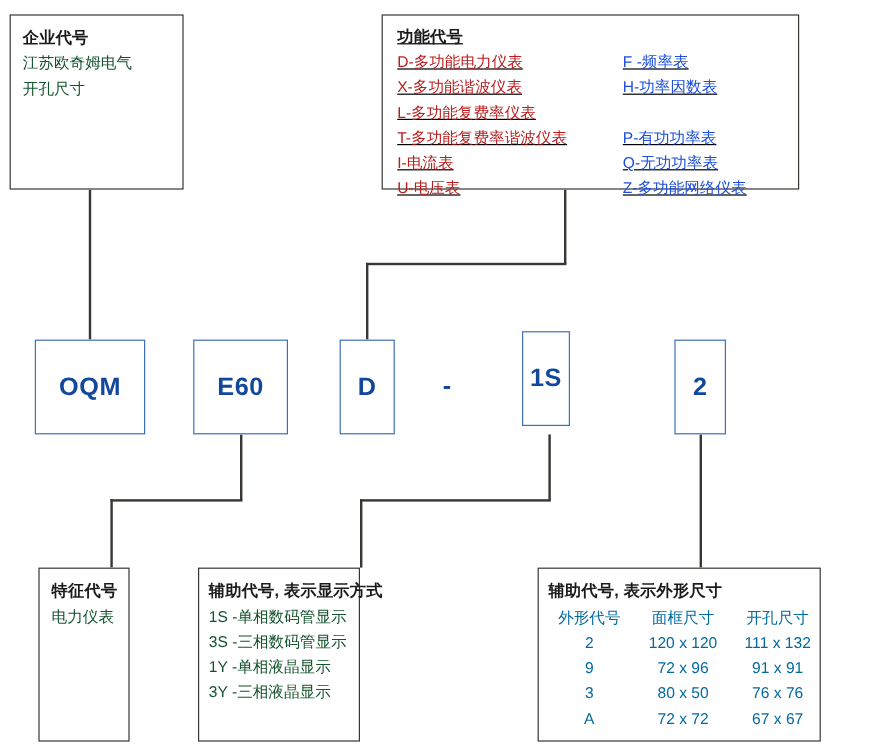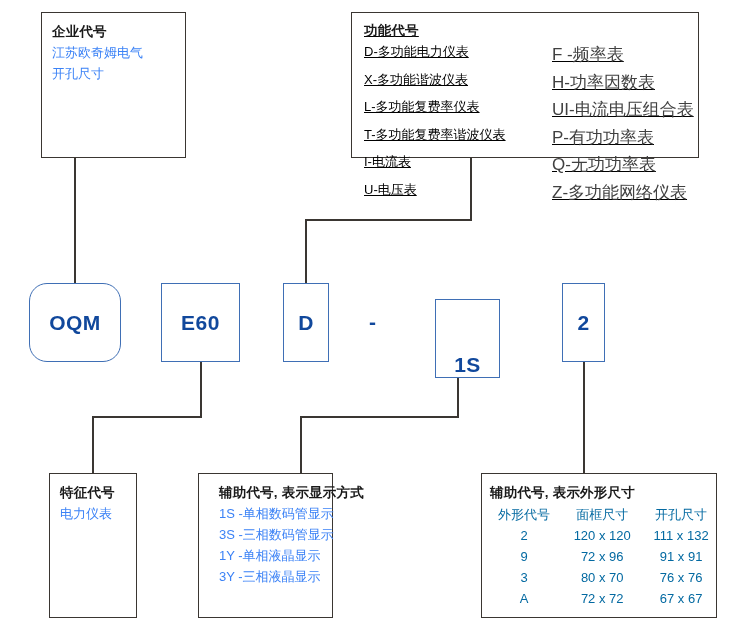--- a/index.html
+++ b/index.html
@@ -16,36 +16,35 @@
     overflow: hidden;
   }
 
   
   .box {
     position: absolute;
     box-sizing: border-box;
     border: 1.6px solid #3a3632;
     background: #ffffff;
     z-index: 3;
-    margin-left: 33px;
   }
   .box-inner {
     padding: 9px 0 0 10px;
   }
   .box-title {
     font-size: 13.5px;
     font-weight: bold;
     color: #1a1a1a;
     line-height: 1.5;
     letter-spacing: 0.2px;
     white-space: nowrap;
   }
   .box-line {
     font-size: 13px;
-    color: #3b82f6;
+    color: #14532d;
     line-height: 1.62;
     white-space: nowrap;
   }
 
   
   .codebox {
     position: absolute;
     box-sizing: border-box;
     border: 1.8px solid #3f6fb5;
     background: #ffffff;
@@ -82,26 +81,26 @@
     display: block;
     position: relative;
   }
   .fn-row {
     display: flex;
     line-height: 1.62;
   }
   .fn-col-a {
     width: 188px;
     font-size: 13px;
-    color: #000000;
+    color: #b91c1c;
     white-space: nowrap;
   }
   .fn-col-b {
-    font-size: 17px;
-    color: #404040;
+    font-size: 13px;
+    color: #1d4ed8;
     white-space: nowrap;
   }
 
   
   .sz-table {
     margin-top: 1px;
     border-collapse: collapse;
   }
   .sz-table td {
     font-size: 13px;
@@ -150,68 +149,67 @@
         <div class="fn-row">
           <div class="fn-col-a">D-多功能电力仪表</div>
           <div class="fn-col-b">F -频率表</div>
         </div>
         <div class="fn-row">
           <div class="fn-col-a">X-多功能谐波仪表</div>
           <div class="fn-col-b">H-功率因数表</div>
         </div>
         <div class="fn-row">
           <div class="fn-col-a">L-多功能复费率仪表</div>
-          <div class="fn-col-b">UI-电流电压组合表</div>
         </div>
         <div class="fn-row">
           <div class="fn-col-a">T-多功能复费率谐波仪表</div>
           <div class="fn-col-b">P-有功功率表</div>
         </div>
         <div class="fn-row">
           <div class="fn-col-a">I-电流表</div>
           <div class="fn-col-b">Q-无功功率表</div>
         </div>
         <div class="fn-row">
           <div class="fn-col-a">U-电压表</div>
           <div class="fn-col-b">Z-多功能网络仪表</div>
         </div>
       </div>
     </div>
   </div>
 
-  <div class="codebox" style="left:29px; top:283px; width:92px; height:79px;border-radius:18px;">
+  <div class="codebox" style="left:29px; top:283px; width:92px; height:79px;">
     <span>OQM</span>
   </div>
 
   <div class="codebox" style="left:161px; top:283px; width:79px; height:79px;">
     <span>E60</span>
   </div>
 
   <div class="codebox" style="left:283px; top:283px; width:46px; height:79px;">
     <span>D</span>
   </div>
 
   <div class="dash" style="left:369px; top:310px;">-</div>
 
-  <div class="codebox" style="left:435px; top:299px; width:65px; height:79px;align-items:flex-end;">
+  <div class="codebox" style="left:435px; top:276px; width:40px; height:79px;">
     <span>1S</span>
   </div>
 
   <div class="codebox" style="left:562px; top:283px; width:43px; height:79px;">
     <span>2</span>
   </div>
 
-  <div class="box" style="left:16px; top:473px; width:88px; height:145px;">
+  <div class="box" style="left:32px; top:473px; width:76px; height:145px;">
     <div class="box-inner">
       <div class="box-title">特征代号</div>
       <div class="box-line">电力仪表</div>
     </div>
   </div>
 
-  <div class="box" style="left:165px; top:473px; width:135px; height:145px;padding-left:12px;">
+  <div class="box" style="left:165px; top:473px; width:135px; height:145px;">
     <div class="box-inner" style="padding:9px 0 0 8px;">
       <div class="box-title">辅助代号, 表示显示方式</div>
       <div class="box-line">1S -单相数码管显示</div>
       <div class="box-line">3S -三相数码管显示</div>
       <div class="box-line">1Y -单相液晶显示</div>
       <div class="box-line">3Y -三相液晶显示</div>
     </div>
   </div>
 
   <div class="box" style="left:448px; top:473px; width:236px; height:145px;">
@@ -229,21 +227,21 @@
           <td class="sz-c1">120 x 120</td>
           <td class="sz-c2">111 x 132</td>
         </tr>
         <tr>
           <td class="sz-c0">9</td>
           <td class="sz-c1">72 x 96</td>
           <td class="sz-c2">91 x 91</td>
         </tr>
         <tr>
           <td class="sz-c0">3</td>
-          <td class="sz-c1">80 x 70</td>
+          <td class="sz-c1">80 x 50</td>
           <td class="sz-c2">76 x 76</td>
         </tr>
         <tr>
           <td class="sz-c0">A</td>
           <td class="sz-c1">72 x 72</td>
           <td class="sz-c2">67 x 67</td>
         </tr>
       </tbody>
         </table>
     </div>

